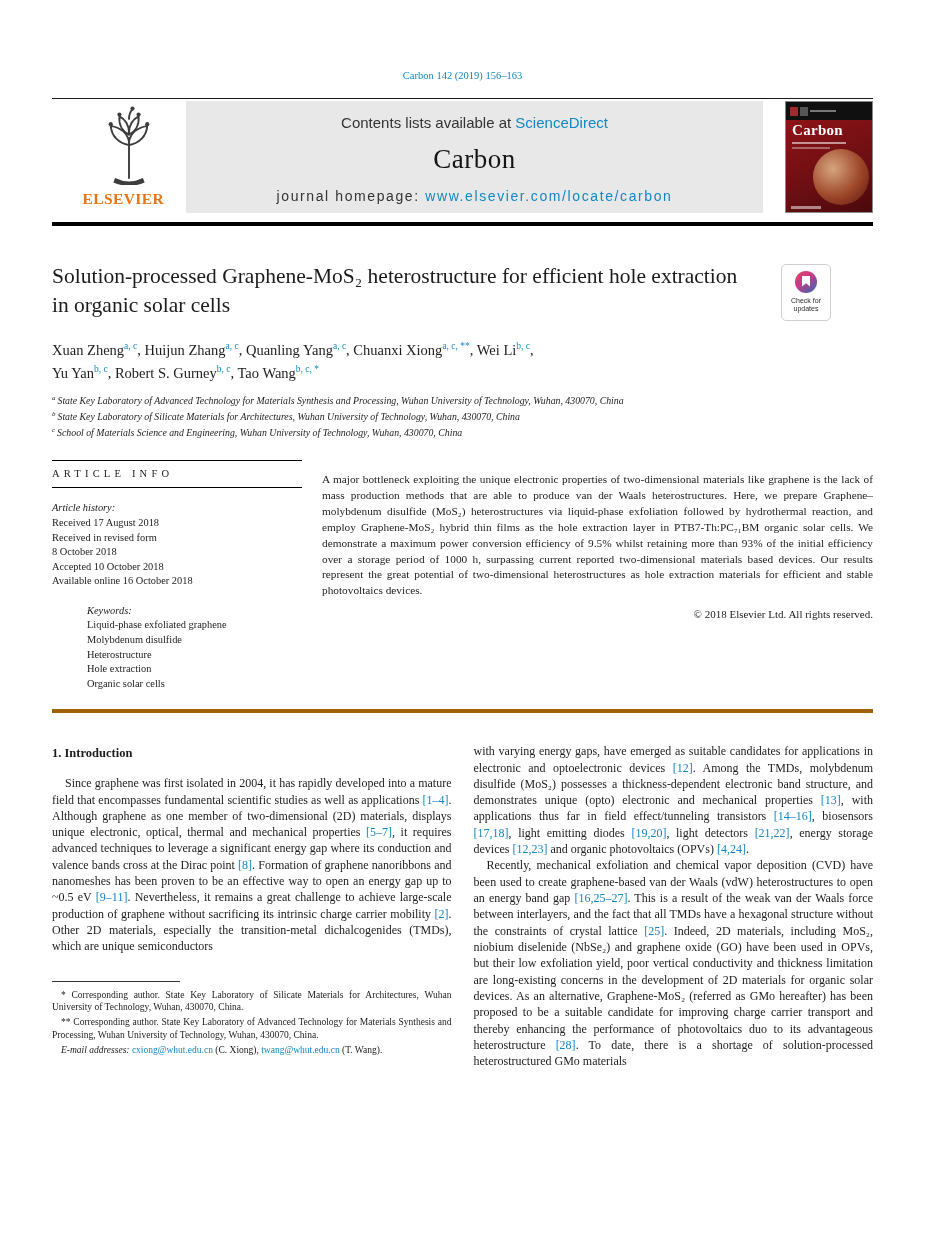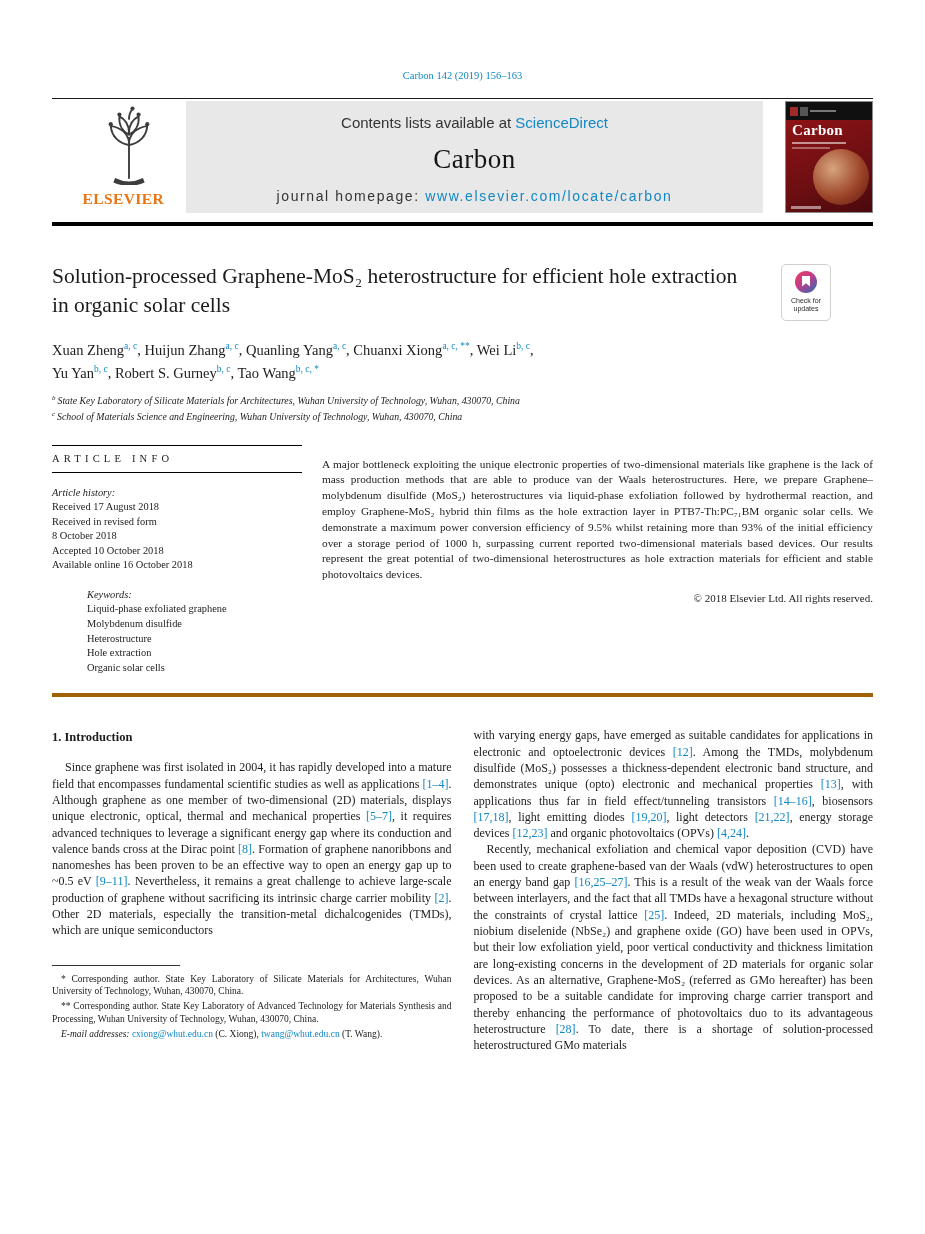--- a/index.html
+++ b/index.html
@@ -161,20 +161,21 @@
     <span>Huijun Zhang</span><sup>a, c</sup><span>, </span>
     <span>Quanling Yang</span><sup>a, c</sup><span>, </span>
     <span>Chuanxi Xiong</span><sup>a, c, **</sup><span>, </span>
     <span>Wei Li</span><sup>b, c</sup><span>,</span><br>
     <span>Yu Yan</span><sup>b, c</sup><span>, </span>
     <span>Robert S. Gurney</span><sup>b, c</sup><span>, </span>
     <span>Tao Wang</span><sup>b, c, *</sup>
   </div>
 
   <div class="affiliations">
+    <div><sup>a</sup><span>State Key Laboratory of Advanced Technology for Materials Synthesis and Processing, Wuhan University of Technology, Wuhan, 430070, China</span></div>
     <div><sup>b</sup><span>State Key Laboratory of Silicate Materials for Architectures, Wuhan University of Technology, Wuhan, 430070, China</span></div>
     <div><sup>c</sup><span>School of Materials Science and Engineering, Wuhan University of Technology, Wuhan, 430070, China</span></div>
   </div>
 
   <div class="info-block">
     <div class="info-col">
       <div class="block-head">ARTICLE INFO</div>
       <div class="history">
         <div class="lbl">Article history:</div>
         <div>Received 17 August 2018</div>

